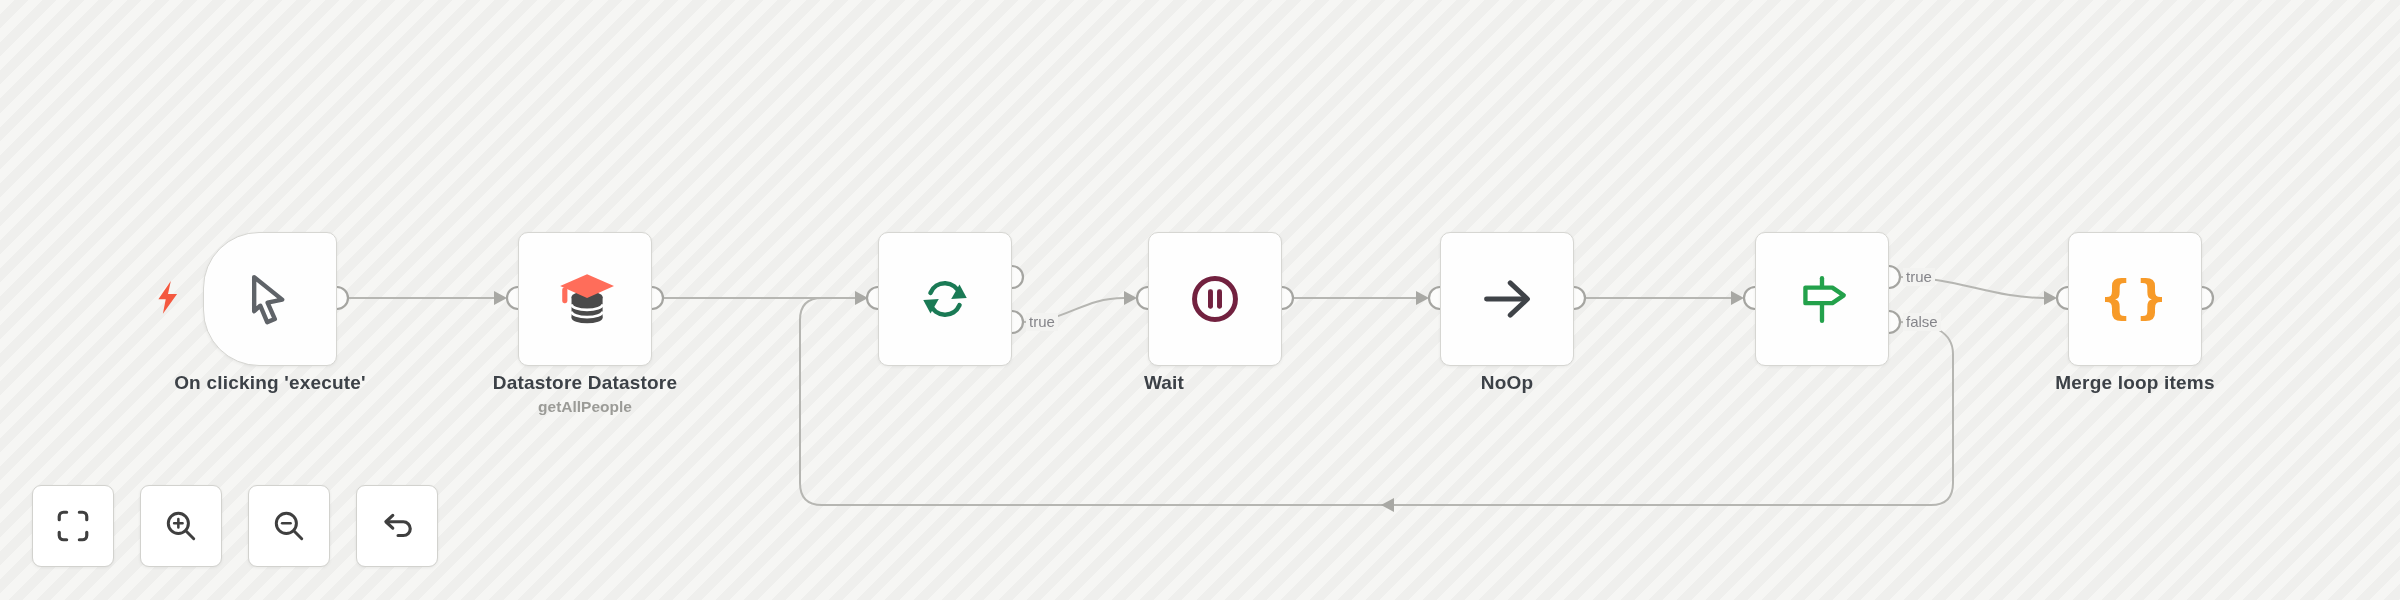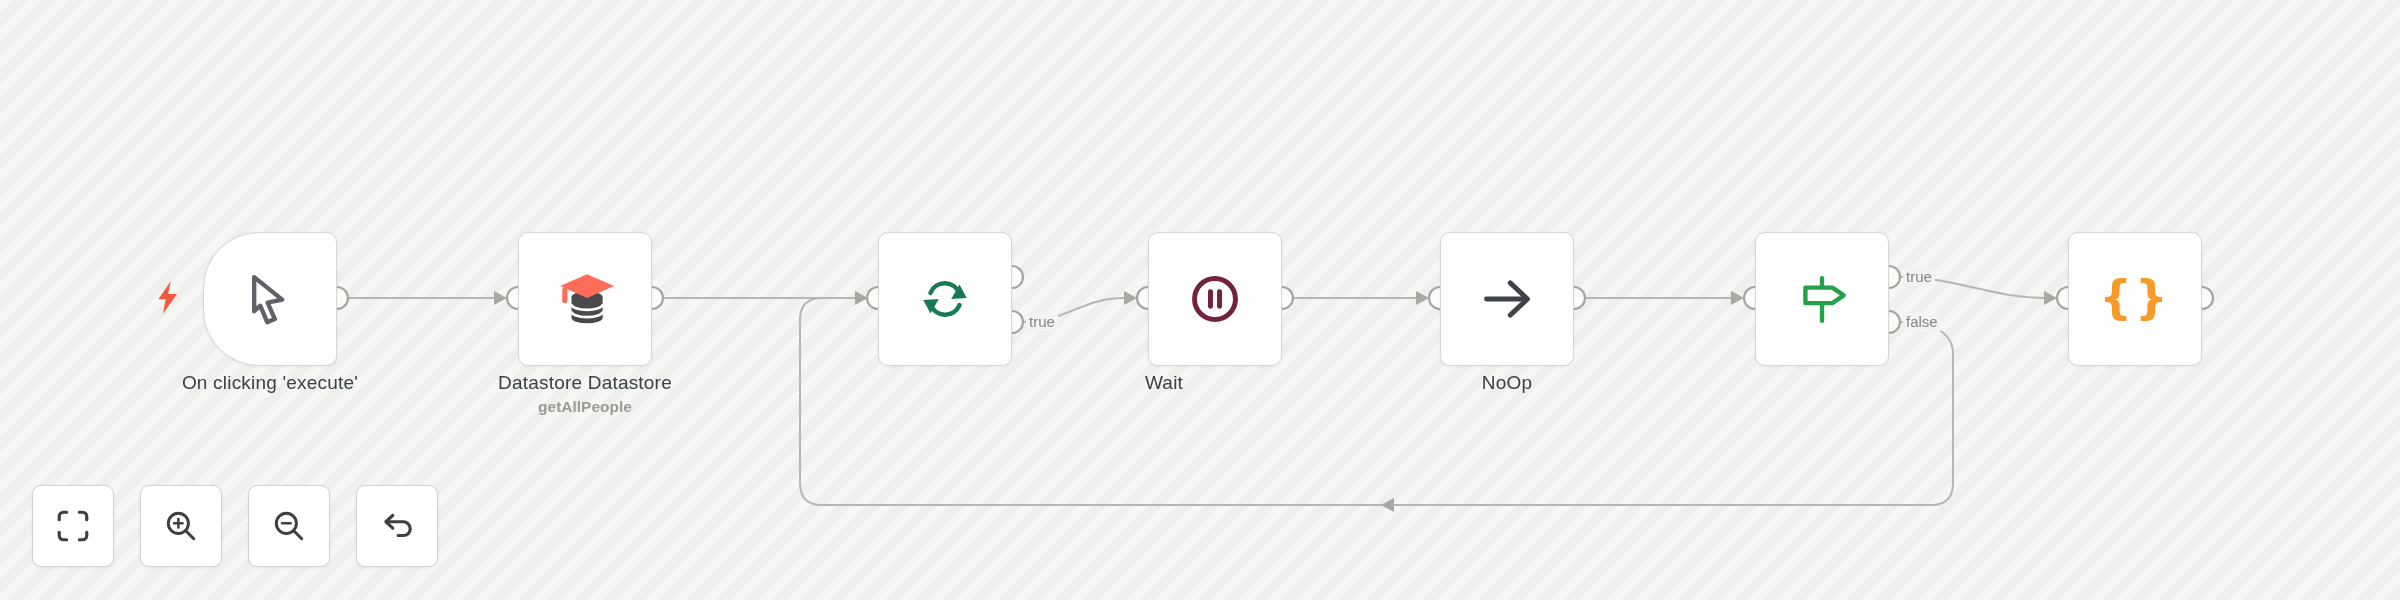--- a/index.html
+++ b/index.html
@@ -14,21 +14,21 @@
   .port { fill:#fcfcfb; stroke:var(--port,#a5a5a1); stroke-width:2.2; }
   .node {
     position:absolute; top:232px; width:134px; height:134px;
     background:#fefefe; border:1px solid var(--node-border,#d6d6d2); border-radius:10px;
     box-shadow:0 1px 3px rgba(60,60,60,.07);
     display:flex; align-items:center; justify-content:center;
   }
   .node--trigger { border-radius:56px 10px 10px 56px; }
   .node-label {
     position:absolute; top:372px; width:300px; text-align:center;
-    font-size:19px; font-weight:400; color:var(--label,#3c4147); letter-spacing:.2px;
+    font-size:19px; font-weight:700; color:var(--label,#3c4147); letter-spacing:.2px;
   }
   .node-sublabel {
     position:absolute; top:398px; width:300px; text-align:center;
     font-size:15.5px; font-weight:700; color:#9b9b97;
   }
   .port-label {
     position:absolute; font-size:15px; color:#85858a;
     background:#f3f3f1; padding:0 3px; line-height:18px;text-align:right;
   }
   .bolt { position:absolute; left:153px; top:281px; }
@@ -143,20 +143,21 @@
     </svg>
   </div>
   <span class="port-label" style="left:1903px; top:268px">true</span>
   <span class="port-label" style="left:1903px; top:313px">false</span>
 
   <div class="node" style="left:2068px">
     <svg width="60" height="60" viewBox="0 0 60 60" style="color: rgb(247, 154, 40);">
       <text x="30" y="44" text-anchor="middle" font-size="46" font-weight="700" letter-spacing="3" fill="currentColor" font-family="'DejaVu Sans', sans-serif">{}</text>
     </svg>
   </div>
+  <div class="node-label" style="left:1985px">Merge loop items</div>
 
   <div class="controls">
     <button class="ctrl-btn">
       <svg width="36" height="36" viewBox="0 0 34 34" style="color:#3f3f3f">
         <path class="icon-stroke" stroke-width="3" d="M4 11 V8 a4 4 0 0 1 4 -4 h3 M23 4 h3 a4 4 0 0 1 4 4 v3 M30 23 v3 a4 4 0 0 1 -4 4 h-3 M11 30 H8 a4 4 0 0 1 -4 -4 v-3"></path>
       </svg>
     </button>
     <button class="ctrl-btn">
       <svg width="36" height="36" viewBox="0 0 34 34" style="color:#3f3f3f">
         <circle cx="14.5" cy="14.5" r="9.5" fill="none" stroke="currentColor" stroke-width="2.8"></circle>

